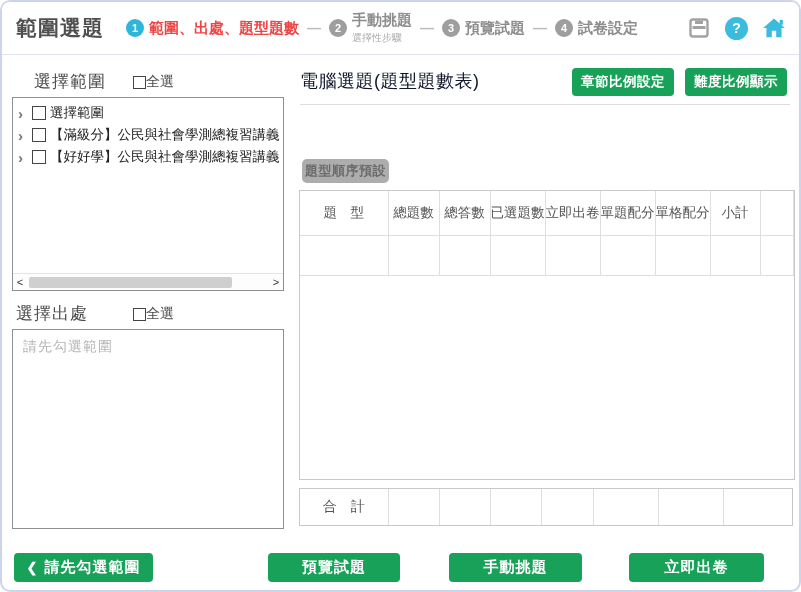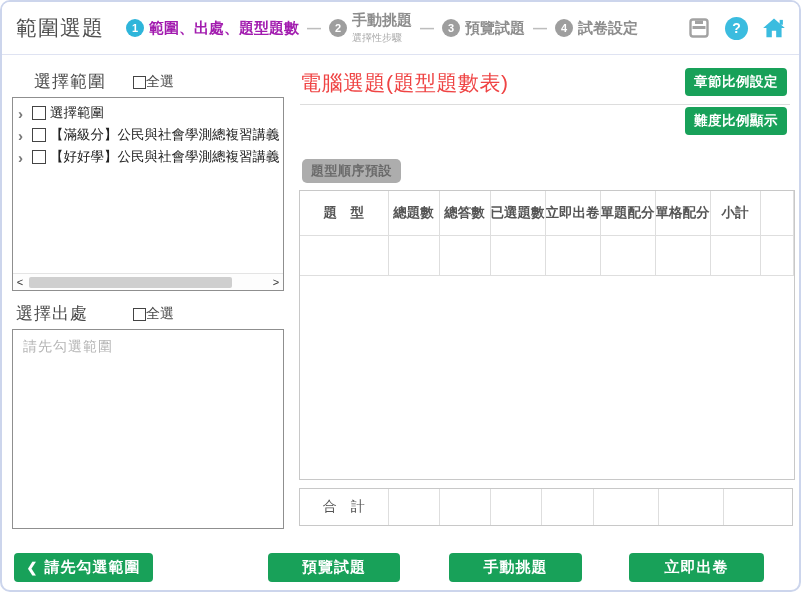--- a/index.html
+++ b/index.html
@@ -9,32 +9,32 @@
     position:relative; width:801px; height:592px; background:#fff;
     border:2px solid #ccd5ec; border-radius:10px; overflow:hidden;
   }
 
   
   .header {
     position:absolute; top:0; left:0; right:0; height:53px;
     display:flex; align-items:center; border-bottom:1px solid #dfe3f2;
     padding:0 12px 0 14px; background:#fff;
   }
-  .page-title { font-size:21px; font-weight:normal; color:#4f4f4f; letter-spacing:1px; }
+  .page-title { font-size:21px; font-weight:bold; color:#4f4f4f; letter-spacing:1px; }
   .stepper { display:flex; align-items:center; margin-left:22px; gap:7px; }
   .step { display:flex; align-items:center; gap:5px; cursor:pointer; }
   .step-circle {
     width:18px; height:18px; border-radius:50%; background:#9e9e9e; color:#fff;
     font-size:11px; font-weight:bold; display:flex; align-items:center; justify-content:center;
     flex:0 0 auto;
   }
   .step-label { font-size:15px; font-weight:bold; color:#8d8d8d; white-space:nowrap; }
   .step-sub { font-size:10px; color:#aaa; margin-top:1px; }
   .step.active .step-circle { background:#2eb5da; }
-  .step.active .step-label { color:#a21caf;text-align:center; }
+  .step.active .step-label { color:#ef4444;text-align:center; }
   .step-sep { color:#bdbdbd; font-size:14px; font-weight:bold; padding:0 1px; }
   .header-icons { margin-left:auto; display:flex; align-items:center; gap:13px; }
   .icon-btn { width:26px; height:26px; display:flex; align-items:center; justify-content:center; cursor:pointer; }
   .help-circle {
     width:23px; height:23px; border-radius:50%; background:#3bbcdf; color:#fff;
     font-size:14px; font-weight:bold; display:flex; align-items:center; justify-content:center;
   }
 
   
   .section-title { position:absolute; font-size:17px; color:#4a4a4a; letter-spacing:1px; }
@@ -58,39 +58,39 @@
   .hscroll-arrow { width:14px; text-align:center; font-size:11px; color:#333; cursor:pointer; line-height:17px; }
   .hscroll-track { flex:1; height:13px; position:relative; }
   .hscroll-thumb { position:absolute; left:2px; top:1px; height:11px; width:84%; background:#cfcfcf; border-radius:2px; cursor:pointer; }
   .source-box {
     position:absolute; left:10px; top:327px; width:272px; height:200px;
     border:1px solid #8f8f8f; background:#fff;
   }
   .placeholder { padding:8px 10px; font-size:14px; color:#b5b5b5; letter-spacing:1px; }
 
   
-  .main-title { position:absolute; left:298px; top:67px; font-size:21px; color:#ef4444; letter-spacing:0.5px; }
-  .ratio-buttons { position:absolute; top:66px; right:12px; display:flex; gap:11px;flex-direction:column; }
+  .main-title { position:absolute; left:298px; top:67px; font-size:18px; color:#0f172a; letter-spacing:0.5px; }
+  .ratio-buttons { position:absolute; top:66px; right:12px; display:flex; gap:11px; }
   .btn-green-sm {
     background:#18a159; color:#fff; font-size:13.5px; font-weight:bold;
     border:none; border-radius:4px; padding:5px 9px; cursor:pointer; letter-spacing:0.5px;
   }
   .divider { position:absolute; left:298px; right:9px; top:102px; height:1px; background:#ddd; }
   .chip {
     position:absolute; left:300px; top:157px; background:#adadad; color:#6a6a6a;
-    font-size:13px; font-weight:bold; border:none; border-radius:5px; padding:3px 9px; cursor:pointer; letter-spacing:0.5px;
+    font-size:13px; font-weight:bold; border:none; border-radius:5px; padding:3px 3px; cursor:pointer; letter-spacing:0.5px;
   }
   .table-wrap {
     position:absolute; left:297px; top:188px; width:496px; height:290px;
     border:1px solid #c8c8c8; background:#fff; overflow:hidden;
   }
   table.qtable { border-collapse:collapse; table-layout:fixed; }
   .qtable th, .qtable td {
     border-right:1px solid #dedede; border-bottom:1px solid #dedede;
-    font-size:13.5px; font-weight:bold; color:#555; text-align:center; overflow:hidden; white-space:nowrap;
+    font-size:13.5px; font-weight:normal; color:#555; text-align:center; overflow:hidden; white-space:nowrap;
   }
   .qtable thead th { height:44px; }
   .qtable tbody td { height:40px; }
   .total-wrap {
     position:absolute; left:297px; top:486px; width:494px; height:38px;
     border:1px solid #c8c8c8; background:#fff; overflow:hidden;
   }
   table.ttable { border-collapse:collapse; table-layout:fixed; width:100%; height:100%; }
   .ttable td { border-right:1px solid #dedede; font-size:14px; color:#555; text-align:center; }
   .ttable td:last-child { border-right:none; }

